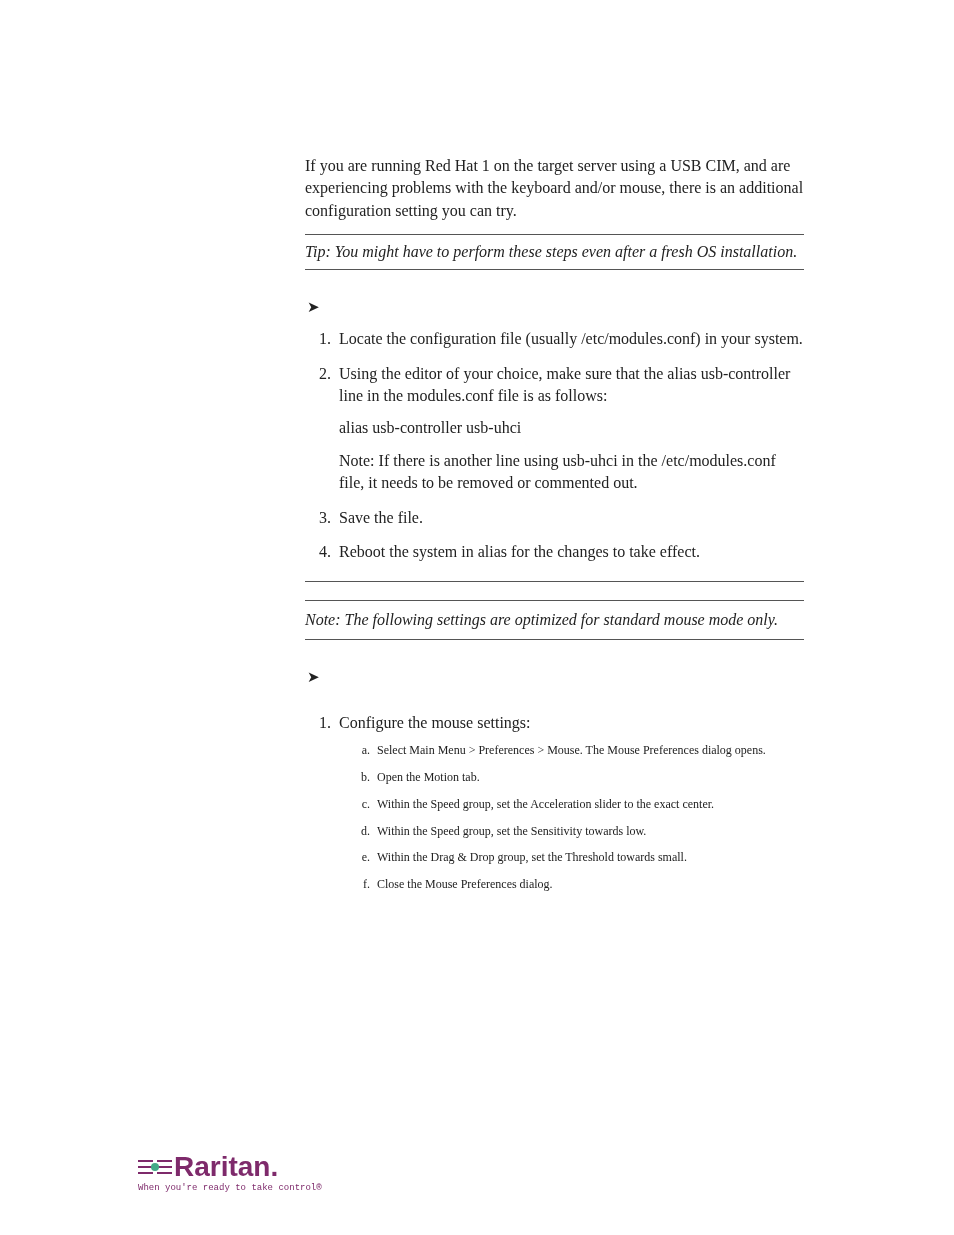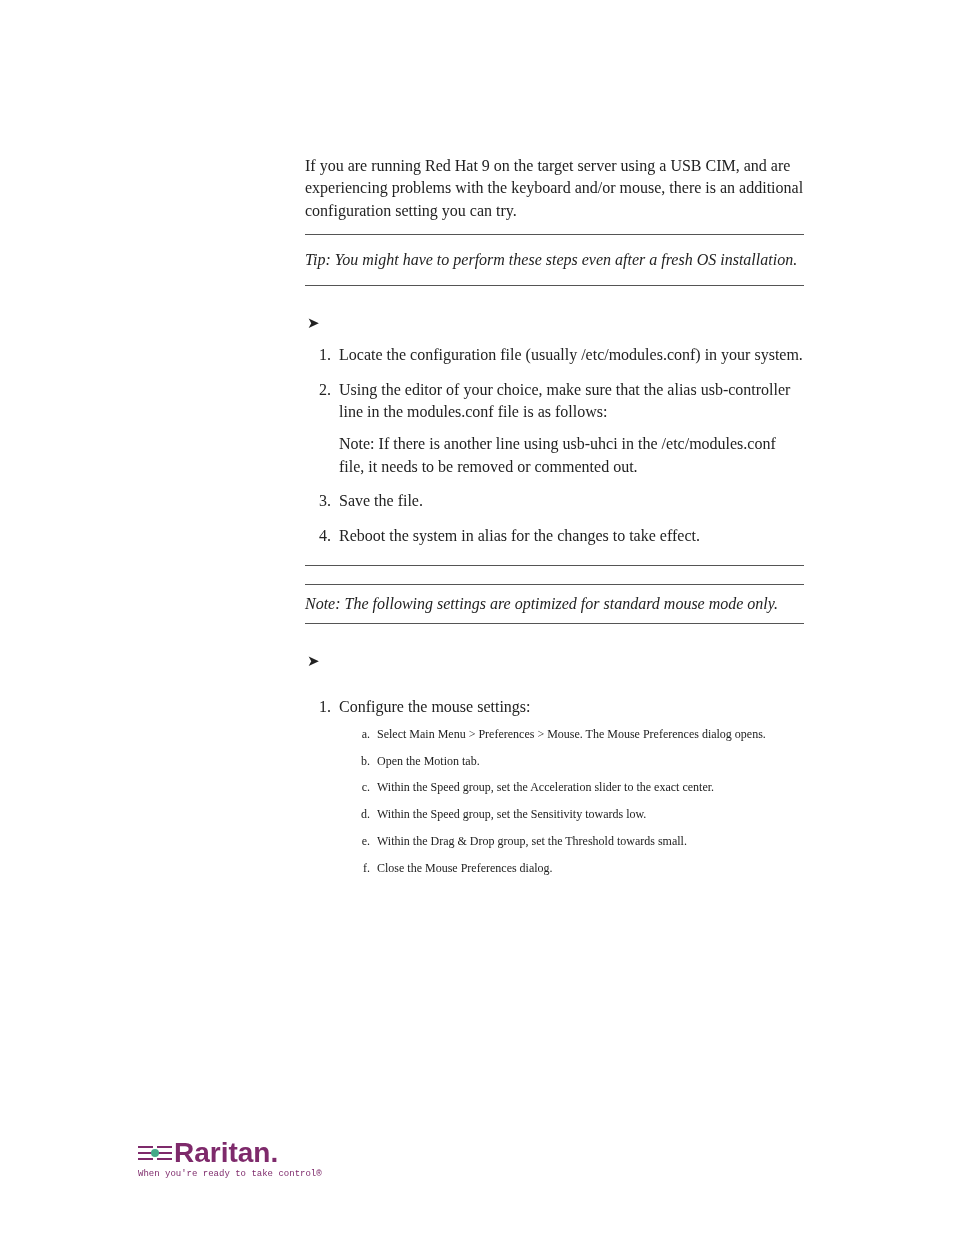--- a/index.html
+++ b/index.html
@@ -26,21 +26,21 @@
     margin-bottom: 28px;
   }
   .para {
     font-size: 16px;
     line-height: 1.4;
     margin-bottom: 12px;
   }
   .tip-box {
     border-top: 1px solid #555;
     border-bottom: 1px solid #555;
-    padding: 16px 0;
+    padding: 8px 0;
     font-style: italic;
     font-size: 16px;
     margin-top: 10px;
     margin-bottom: 28px;
   }
   .arrow {
     font-size: 15px;
     margin: 0 0 12px 2px;
   }
   ol.main {
@@ -73,21 +73,21 @@
     margin-bottom: 10px;
   }
   .hr {
     border: none;
     border-top: 1px solid #555;
     margin: 14px 0 18px 0;
   }
   .footer {
     position: absolute;
     left: 138px;
-    bottom: 56px;
+    bottom: 42px;
   }
   .logo-main {
     font-family: Arial, sans-serif;
     font-weight: bold;
     font-size: 28px;
     color: #7e2a6b;
     display: flex;
     align-items: center;
     line-height: 1;
   }
@@ -99,30 +99,31 @@
     letter-spacing: 0;
     margin-top: 2px;
   }
 </style>
 </head>
 <body>
 
 <div class="page">
 
 
-  <div class="para">If you are running Red Hat 9 on the target server using a USB CIM, and are experiencing problems with the keyboard and/or mouse, there is an additional configuration setting you can try.</div>
+  <div class="para">If you are running Red Hat 1 on the target server using a USB CIM, and are experiencing problems with the keyboard and/or mouse, there is an additional configuration setting you can try.</div>
 
   <div class="tip-box">Tip: You might have to perform these steps even after a fresh OS installation.</div>
 
   <div class="arrow">➤</div>
 
   <ol class="main">
     <li>Locate the configuration file (usually /etc/modules.conf) in your system.</li>
     <li>
       <span>Using the editor of your choice, make sure that the alias usb-controller line in the modules.conf file is as follows:</span>
+      <div class="sub-indent sub-para">alias usb-controller usb-uhci</div>
       <div class="sub-indent sub-para">Note: If there is another line using usb-uhci in the /etc/modules.conf file, it needs to be removed or commented out.</div>
     </li>
     <li>Save the file.</li>
     <li>Reboot the system in alias for the changes to take effect.</li>
   </ol>
 
   <hr class="hr">
 
   <div class="note-box">Note: The following settings are optimized for standard mouse mode only.</div>
 

